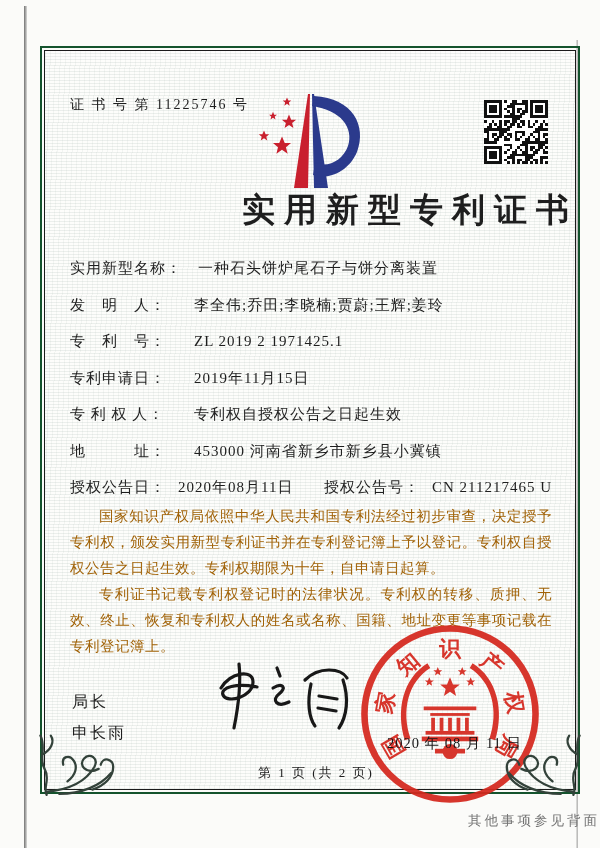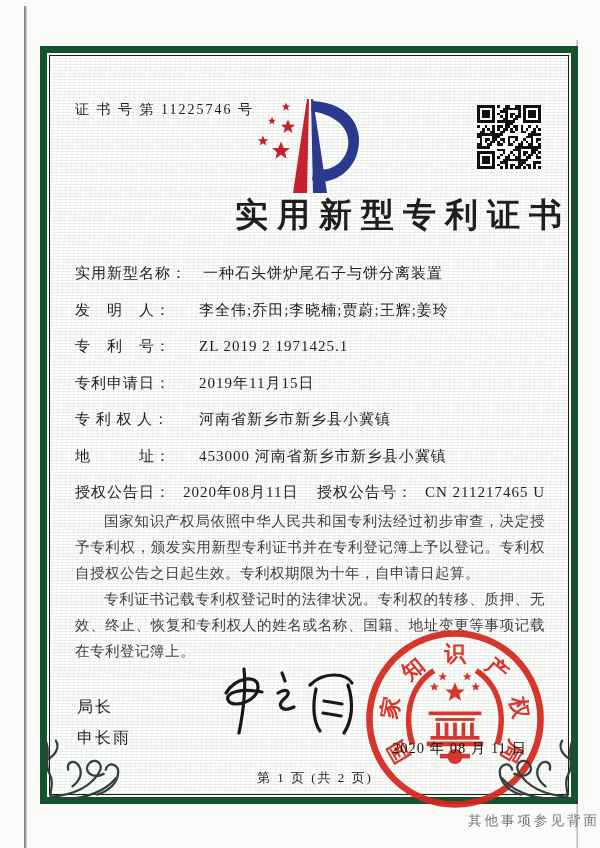--- a/index.html
+++ b/index.html
@@ -11,21 +11,22 @@
   .scan-edge-left{
     position:absolute;left:24px;top:6px;bottom:0;width:3px;
     background:linear-gradient(90deg,rgba(40,40,40,.65),rgba(120,120,120,.25));
   }
   .scan-edge-right{
     position:absolute;right:22px;top:40px;bottom:0;width:2px;
     background:linear-gradient(90deg,rgba(120,120,120,.18),rgba(60,60,60,.4));
   }
   .frame{
     position:absolute;left:40px;top:46px;width:524px;height:744px;
-    border:7px solid #14532d;
+    border:2px solid #14532d;
+    padding-left:12px;
   }
   .frame-inner{
     position:absolute;inset:2px;border:1px solid #1b1b1b;
     background:
       repeating-linear-gradient(92deg, rgba(150,170,160,0.10) 0 1px, transparent 1px 5px),
       repeating-linear-gradient(0deg, rgba(145,165,158,0.16) 0 1px, transparent 1px 3px),
       #fdfdfb;
   }
   .cert-no{
     position:absolute;left:28px;top:48px;font-size:14px;letter-spacing:2px;
@@ -37,21 +38,21 @@
     font-size:33px;font-weight:700;letter-spacing:9px;text-indent:9px;
   }
   .fields{position:absolute;left:28px;right:26px;top:210px;font-size:15px;}
   .field-row{display:flex;margin-bottom:16.5px;line-height:20px;white-space:nowrap;gap:16px;}
   .field-label{display:inline-block;min-width:108px;letter-spacing:1px;}
   .field-value{letter-spacing:1px;}
   .grant-row{display:flex;margin-bottom:0;}
   .grant-left{display:inline-block;width:246px;}
   .law{
     position:absolute;left:28px;right:26px;top:455px;
-    font-size:14.5px;line-height:26px;text-align:justify;color:#404040;
+    font-size:14.5px;line-height:26px;text-align:justify;color:#a16207;
   }
   .law p{margin:0;text-indent:2em;letter-spacing:.5px;}
   .signer{position:absolute;left:30px;top:638px;font-size:16px;line-height:31px;
     font-family:"Liberation Sans","DejaVu Sans",sans-serif;letter-spacing:2px;}
   .signature{position:absolute;left:165px;top:608px;}
   .seal{position:absolute;left:314px;top:572px;width:188px;height:188px;opacity:.93;}
   .seal-date{
     position:absolute;left:300px;top:686px;width:180px;text-align:right;
     font-size:14.5px;letter-spacing:1px;color:#161616;
   }
@@ -354,21 +355,21 @@
     <div class="field-row">
       <span class="field-label">专　利　号：</span>
       <span class="field-value">ZL 2019 2 1971425.1</span>
     </div>
     <div class="field-row">
       <span class="field-label">专利申请日：</span>
       <span class="field-value">2019年11月15日</span>
     </div>
     <div class="field-row">
       <span class="field-label">专 利 权 人：</span>
-      <span class="field-value">河南省新乡市新乡县小冀镇</span>
+      <span class="field-value">专利权自授权公告之日起生效</span>
     </div>
     <div class="field-row">
       <span class="field-label">地　　　址：</span>
       <span class="field-value">453000 河南省新乡市新乡县小冀镇</span>
     </div>
     <div class="field-row grant-row">
       <span class="grant-left"><span class="field-label">授权公告日：</span><span class="field-value">2020年08月11日</span></span>
       <span><span class="field-label">授权公告号：</span><span class="field-value">CN 211217465 U</span></span>
     </div>
   </div>

